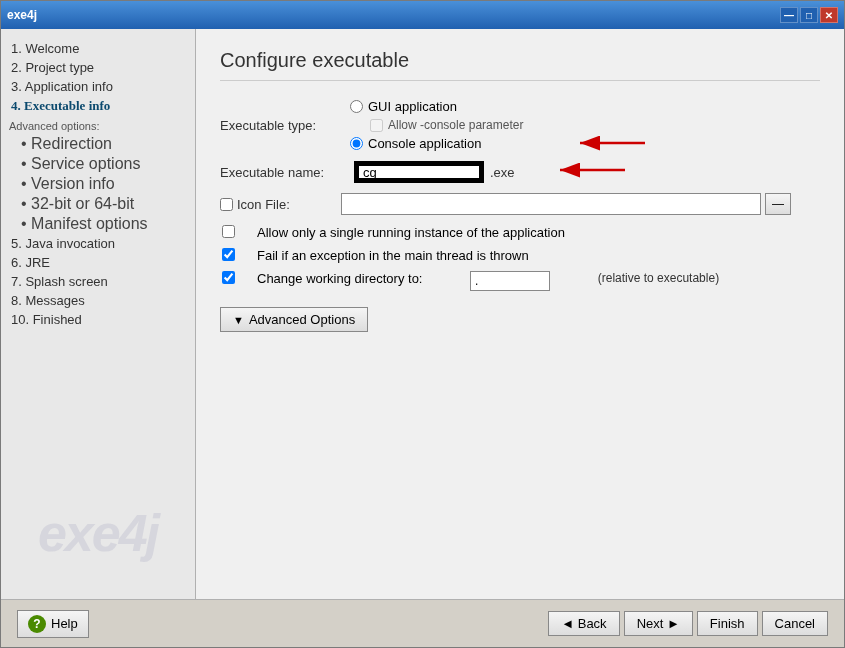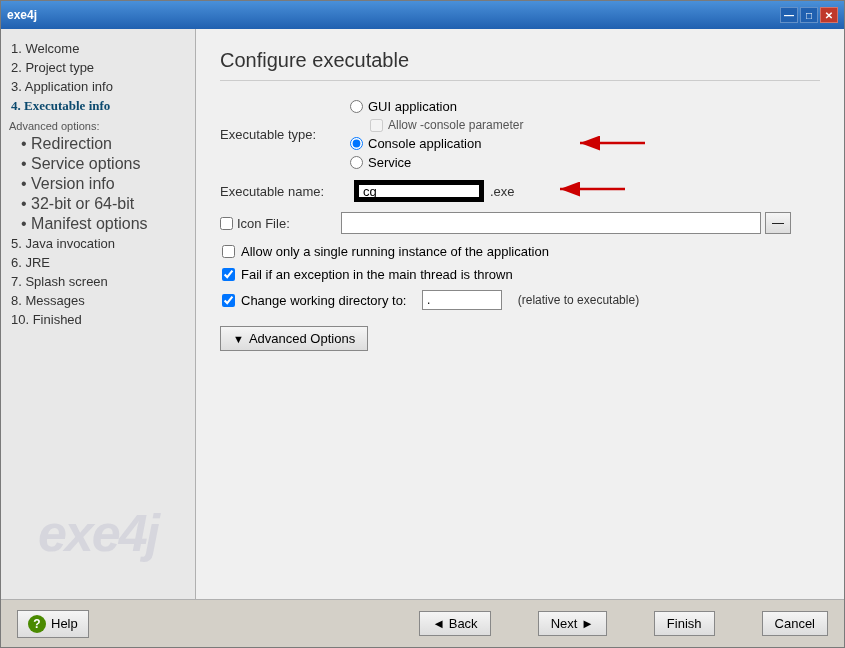--- a/index.html
+++ b/index.html
@@ -130,22 +130,22 @@
       display: flex;
       align-items: center;
       gap: 5px;
       font-size: 13px;
     }
     .radio-row input[type="radio"] {
       cursor: pointer;
     }
     .checkbox-row {
       display: flex;
-      align-items: center;
-      gap: 6px;
+      align-items: flex-start;
+      gap: 22px;
       font-size: 13px;
       margin-bottom: 8px;
       padding-left: 2px;
     }
     .checkbox-row input[type="checkbox"] {
       cursor: pointer;
     }
     .indent-radio {
       padding-left: 20px;
       font-size: 12px;
@@ -257,21 +257,20 @@
     }
     .nav-btn {
       display: flex;
       align-items: center;
       gap: 4px;
       padding: 4px 12px;
       border: 1px solid #888;
       background: linear-gradient(to bottom, #f5f5f5, #ddd);
       cursor: pointer;
       font-size: 13px;
-      margin-left: 43px;
     }
   </style>
 </head>
 <body>
 
 <div class="window">
 
   <div class="title-bar">
     <span>exe4j</span>
     <div class="title-bar-buttons">
@@ -323,24 +322,20 @@
             <label for="console-radio">Console application</label>
 
             <svg style="position:absolute; left:220px; top:-6px; pointer-events:none;" width="80" height="28">
               <defs>
                 <marker id="arrowhead1" markerWidth="8" markerHeight="6" refX="8" refY="3" orient="auto">
                   <polygon points="0 0, 8 3, 0 6" fill="#cc0000"></polygon>
                 </marker>
               </defs>
               <line x1="75" y1="13" x2="10" y2="13" stroke="#cc0000" stroke-width="2.5" marker-end="url(#arrowhead1)"></line>
             </svg>
-          </div>
-          <div class="radio-row">
-            <input type="radio" name="exe-type" id="service-radio" style="">
-            <label for="service-radio">Service</label>
           </div>
         </div>
       </div>
 
       
       <div class="exe-name-row" style="position:relative;">
         <div class="exe-name-label">Executable name:</div>
         <input type="text" class="exe-name-input" value="cg" style="">
         <span class="exe-ext">.exe</span>
 

